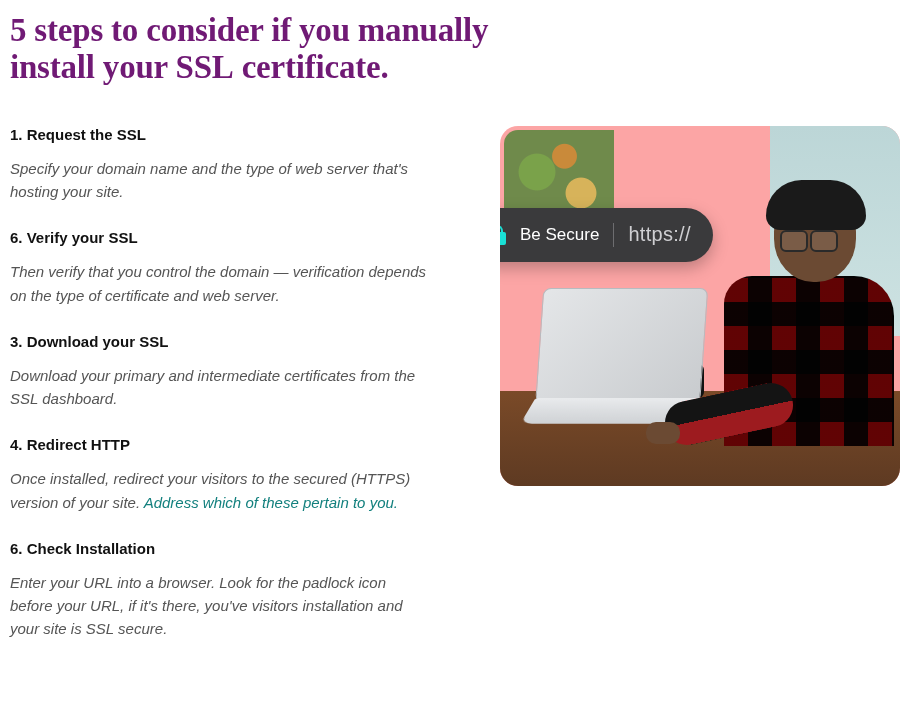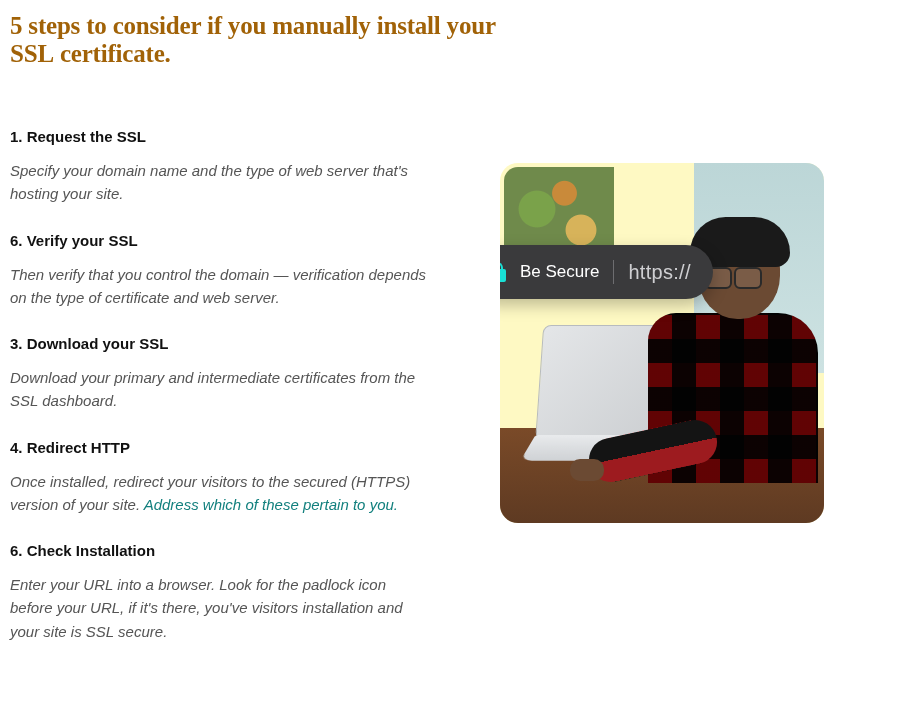--- a/index.html
+++ b/index.html
@@ -7,25 +7,25 @@
     font-family: -apple-system, BlinkMacSystemFont, "Segoe UI", Helvetica, Arial, sans-serif;
     width: 904px;
     height: 726px;
     background: #fff;
     color: #111;
     padding: 12px 10px 10px 10px;
   }
   .page-title {
     font-family: Georgia, 'Times New Roman', Times, serif;
     font-weight: 700;
-    font-size: 25px;
+    font-size: 33px;
     line-height: 1.12;
     letter-spacing: -0.2px;
-    color: #a16207;
-    margin-bottom: 60px;
+    color: #701a75;
+    margin-bottom: 40px;
     max-width: 500px;
   }
   .content {
     display: flex;
     gap: 70px;
   }
   .steps {
     flex: 0 0 420px;
     max-width: 420px;
   }
@@ -45,27 +45,26 @@
   .step-body a.inline-link {
     color: #13807e;
     text-decoration: none;
     text-align: center;
   }
   .illustration-col {
     flex: 1 1 auto;
     position: relative;
   }
   .illustration {
-    width: 324px;
+    width: 400px;
     height: 360px;
     border-radius: 18px;
     overflow: hidden;
     position: relative;
-    background: #fef9c3;
-    margin-top: 35px;
+    background: #fca5a5;
   }
   
   .scene-window {
     position: absolute;
     top: 0; right: 0; width: 130px; height: 210px;
     background: linear-gradient(#bcd6d7, #cde2e2);
   }
   .scene-art {
     position: absolute;
     top: 4px; left: 4px; width: 110px; height: 105px;

